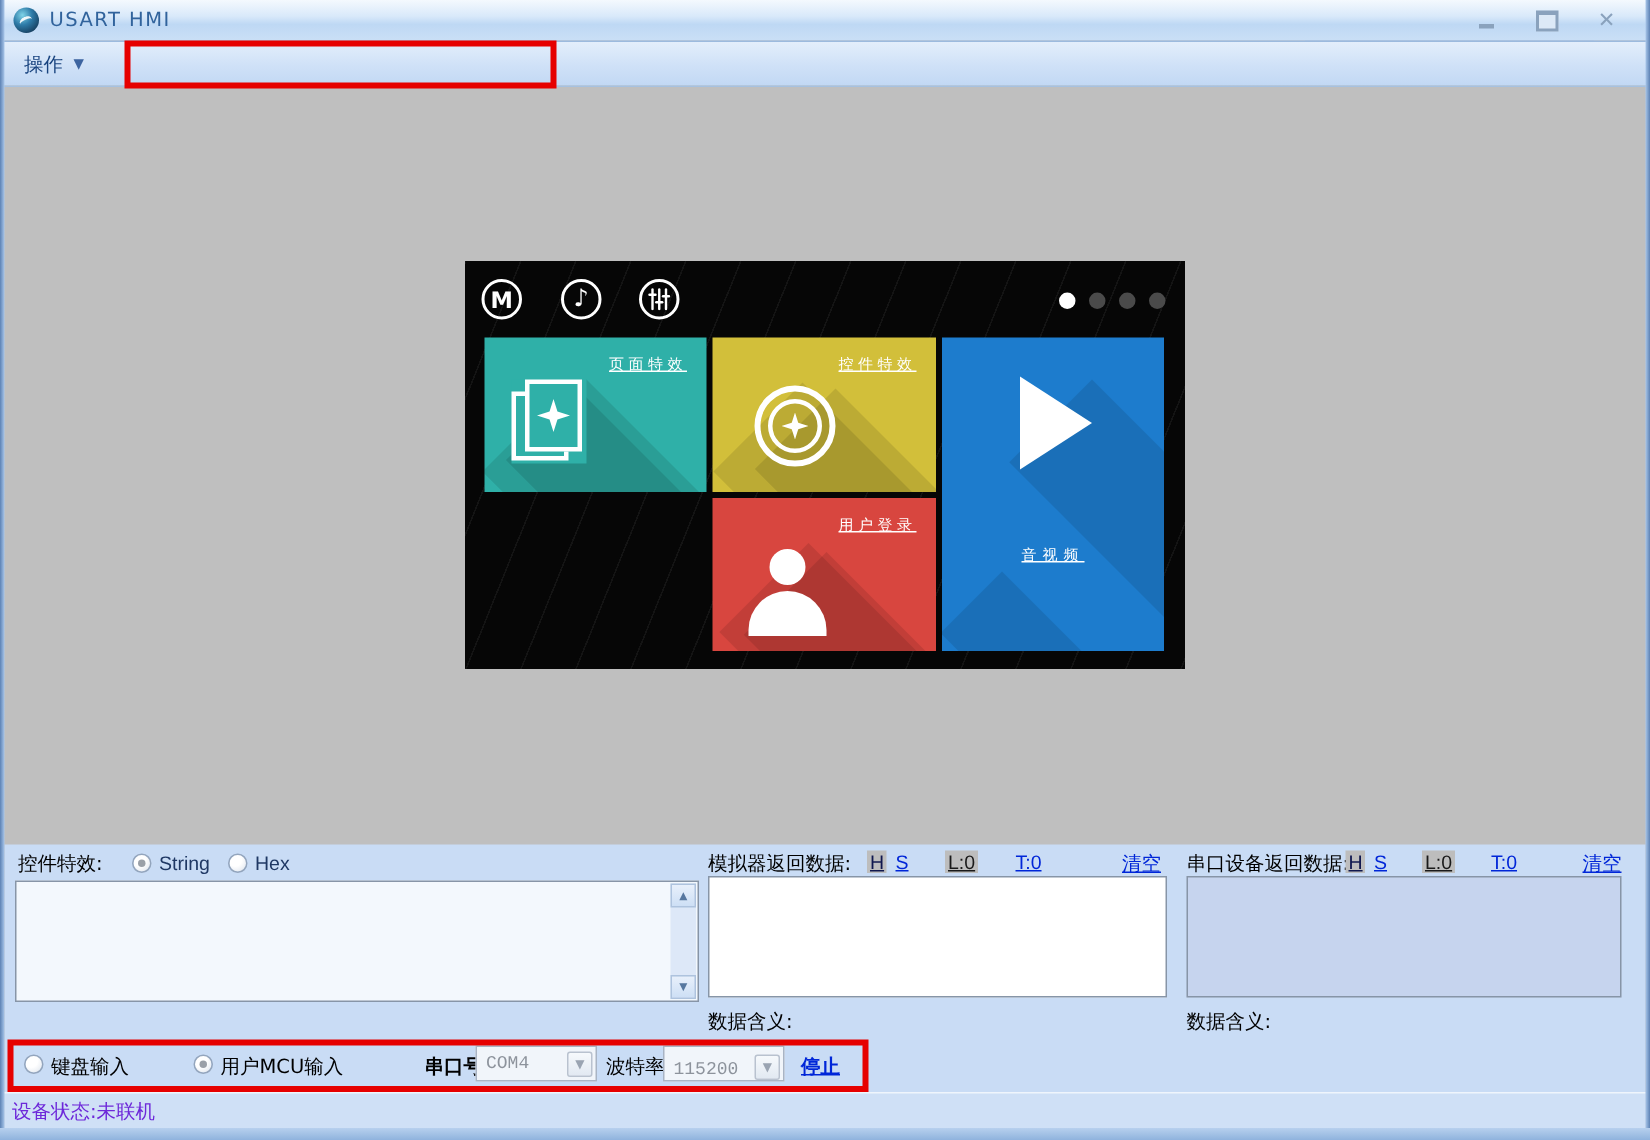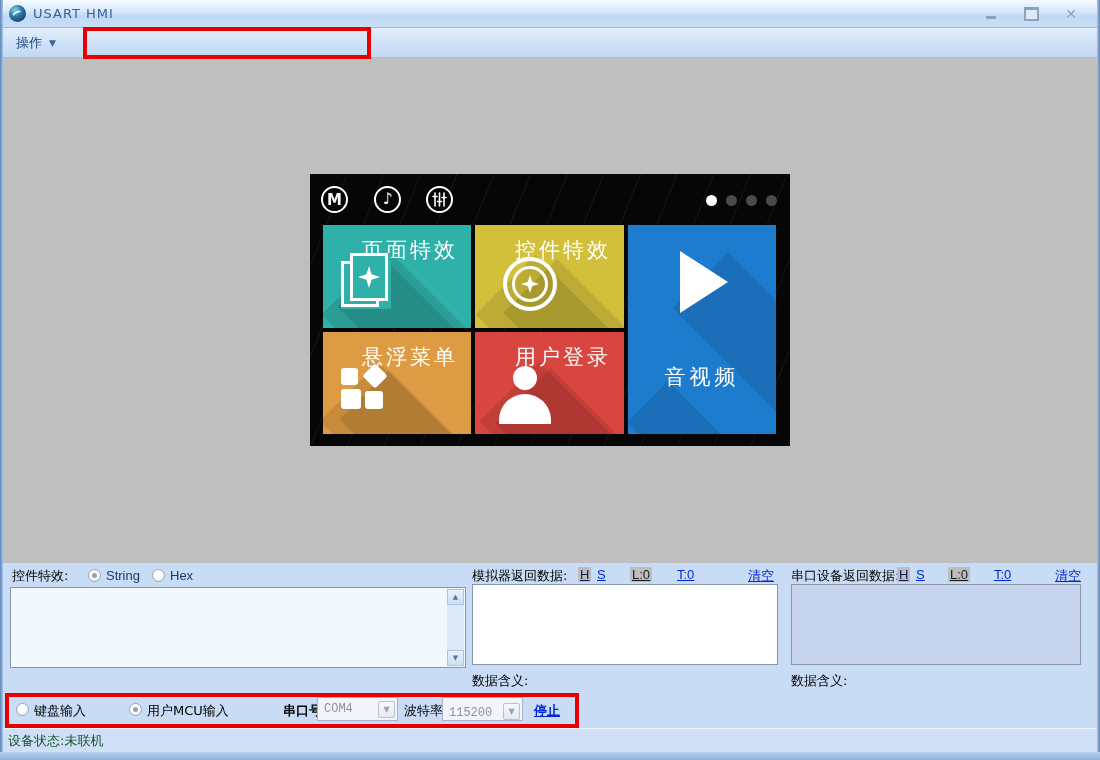--- a/index.html
+++ b/index.html
@@ -67,21 +67,21 @@
   .dot { width:11px; height:11px; border-radius:50%; background:#4a4a4a; }
   .dot.active { background:#fff; }
 
   .tile { position:absolute; overflow:hidden; }
   .t1 { left:13px;  top:51px;  width:148px; height:103px; }
   .t2 { left:165px; top:51px;  width:149px; height:103px; }
   .t3 { left:318px; top:51px;  width:148px; height:209px; }
   .t4 { left:13px;  top:158px; width:148px; height:102px; }
   .t5 { left:165px; top:158px; width:149px; height:102px; }
   .band { position:absolute; background:rgba(0,0,0,0.10); width:420px; transform:rotate(45deg); transform-origin:0 0; }
-  .tile-label { position:absolute; top:11px; right:13px; color:#fff; font-size:21px; letter-spacing:3px; white-space:nowrap; z-index:3; }
+  .tile-label { position:absolute; top:11px; right:13px; color:#fff; font-size:10px; letter-spacing:3px; white-space:nowrap; z-index:3;text-decoration:underline; }
   .t3 .tile-label { top:138px; right:0; width:100%; text-align:center; letter-spacing:4px; }
 
   
   .ti { position:absolute; z-index:3; }
   
   .pages { left:18px; top:28px; width:50px; height:56px; }
   .page-back { position:absolute; left:0; top:8px; width:38px; height:46px; border:3px solid #fff; }
   .page-front { position:absolute; left:9px; top:0; width:38px; height:48px; border:3px solid #fff; background:inherit; display:flex; align-items:center; justify-content:center; }
   .star4 { width:22px; height:22px; background:#fff;
     clip-path:polygon(50% 0,62% 38%,100% 50%,62% 62%,50% 100%,38% 62%,0 50%,38% 38%); }
@@ -125,21 +125,21 @@
   .sbtn { height:16px; background:linear-gradient(#e8f0fb,#cddff5); border:1px solid #aec3de; color:#56779f; font-size:7px;
     display:flex; align-items:center; justify-content:center; }
 
   
   .b-label { position:absolute; top:702px; color:#000; white-space:nowrap; }
   .combo-b { top:697px; width:81px; height:24px; }
   .stop { left:534px; top:702px; font-weight:bold; }
 
   
   .statusbar { left:3px; top:728px; width:1094px; height:24px; background:#cfe0f6; border-top:1px solid #eff5fc; }
-  .status-text { position:absolute; left:8px; top:732px; color:#14532d; }
+  .status-text { position:absolute; left:8px; top:732px; color:#6d28d9; }
 </style>
 </head>
 <body>
 
 <div class="window">
 
   <div class="titlebar abs">
     <span class="app-icon"></span>
     <span class="title-text">USART HMI</span>
     <div class="winbtns">
@@ -221,31 +221,20 @@
         </div>
     </div>
 
     <div class="tile t3" style="background: rgb(29, 124, 205);">
       <div class="band" style="left:100px;top:28px;height:78px;"></div>
       <div class="band" style="left:40px;top:156px;height:58px;"></div>
       <div class="ti play"></div>
       <span class="tile-label">音视频</span>
     </div>
 
-    <div class="tile t4" style="background: rgb(221, 156, 67);">
-      <div class="band" style="left:56px;top:30px;height:84px;"></div>
-      <div class="band" style="left:66px;top:38px;height:70px;"></div>
-      <span class="tile-label">悬浮菜单</span>
-      <div class="ti gridic">
-        <div class="gsq g1"></div>
-          <div class="gsq g2"></div>
-          <div class="gsq g3"></div>
-          <div class="gsq g4"></div>
-      </div>
-    </div>
 
     <div class="tile t5" style="background: rgb(216, 70, 63);">
       <div class="band" style="left:64px;top:30px;height:84px;"></div>
       <div class="band" style="left:76px;top:36px;height:78px;"></div>
       <span class="tile-label">用户登录</span>
       <div class="ti person">
           <div class="p-head"></div>
           <div class="p-body"></div>
         </div>
     </div>

